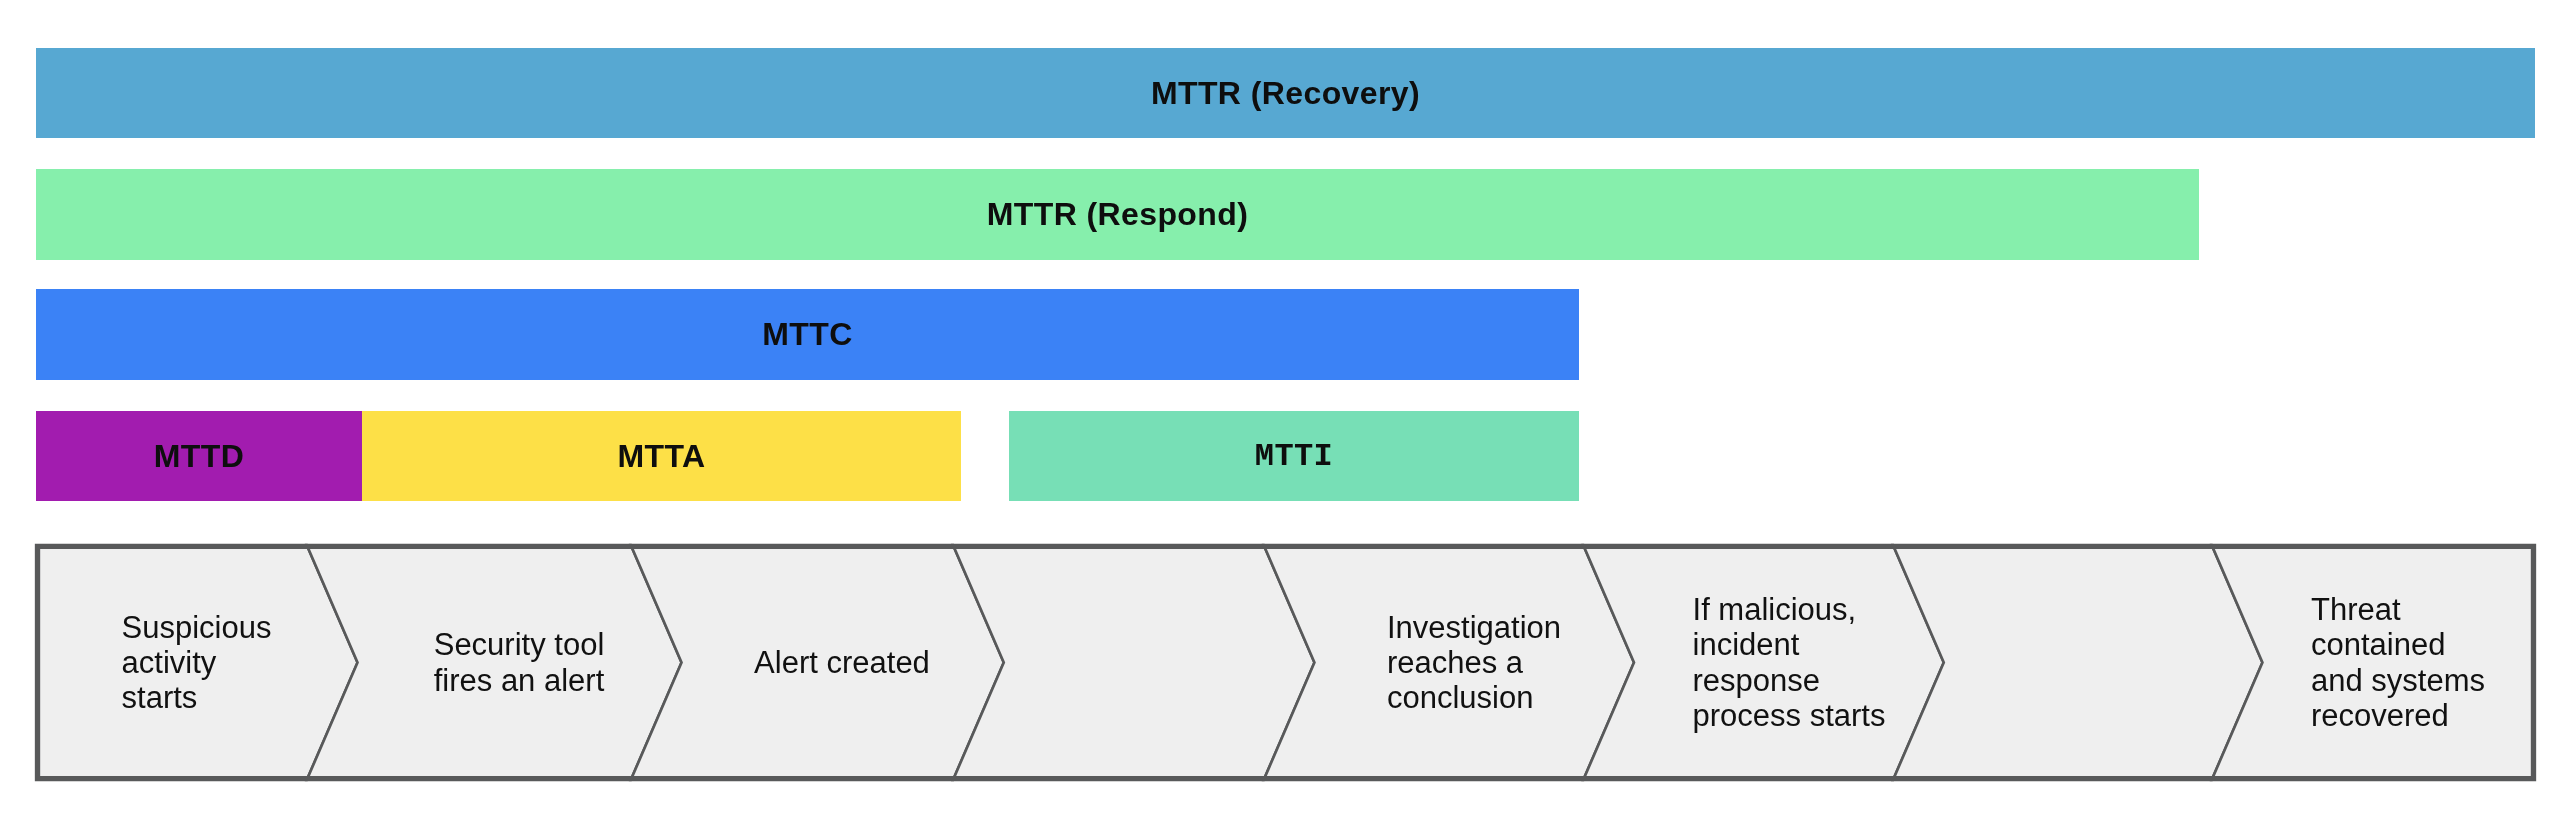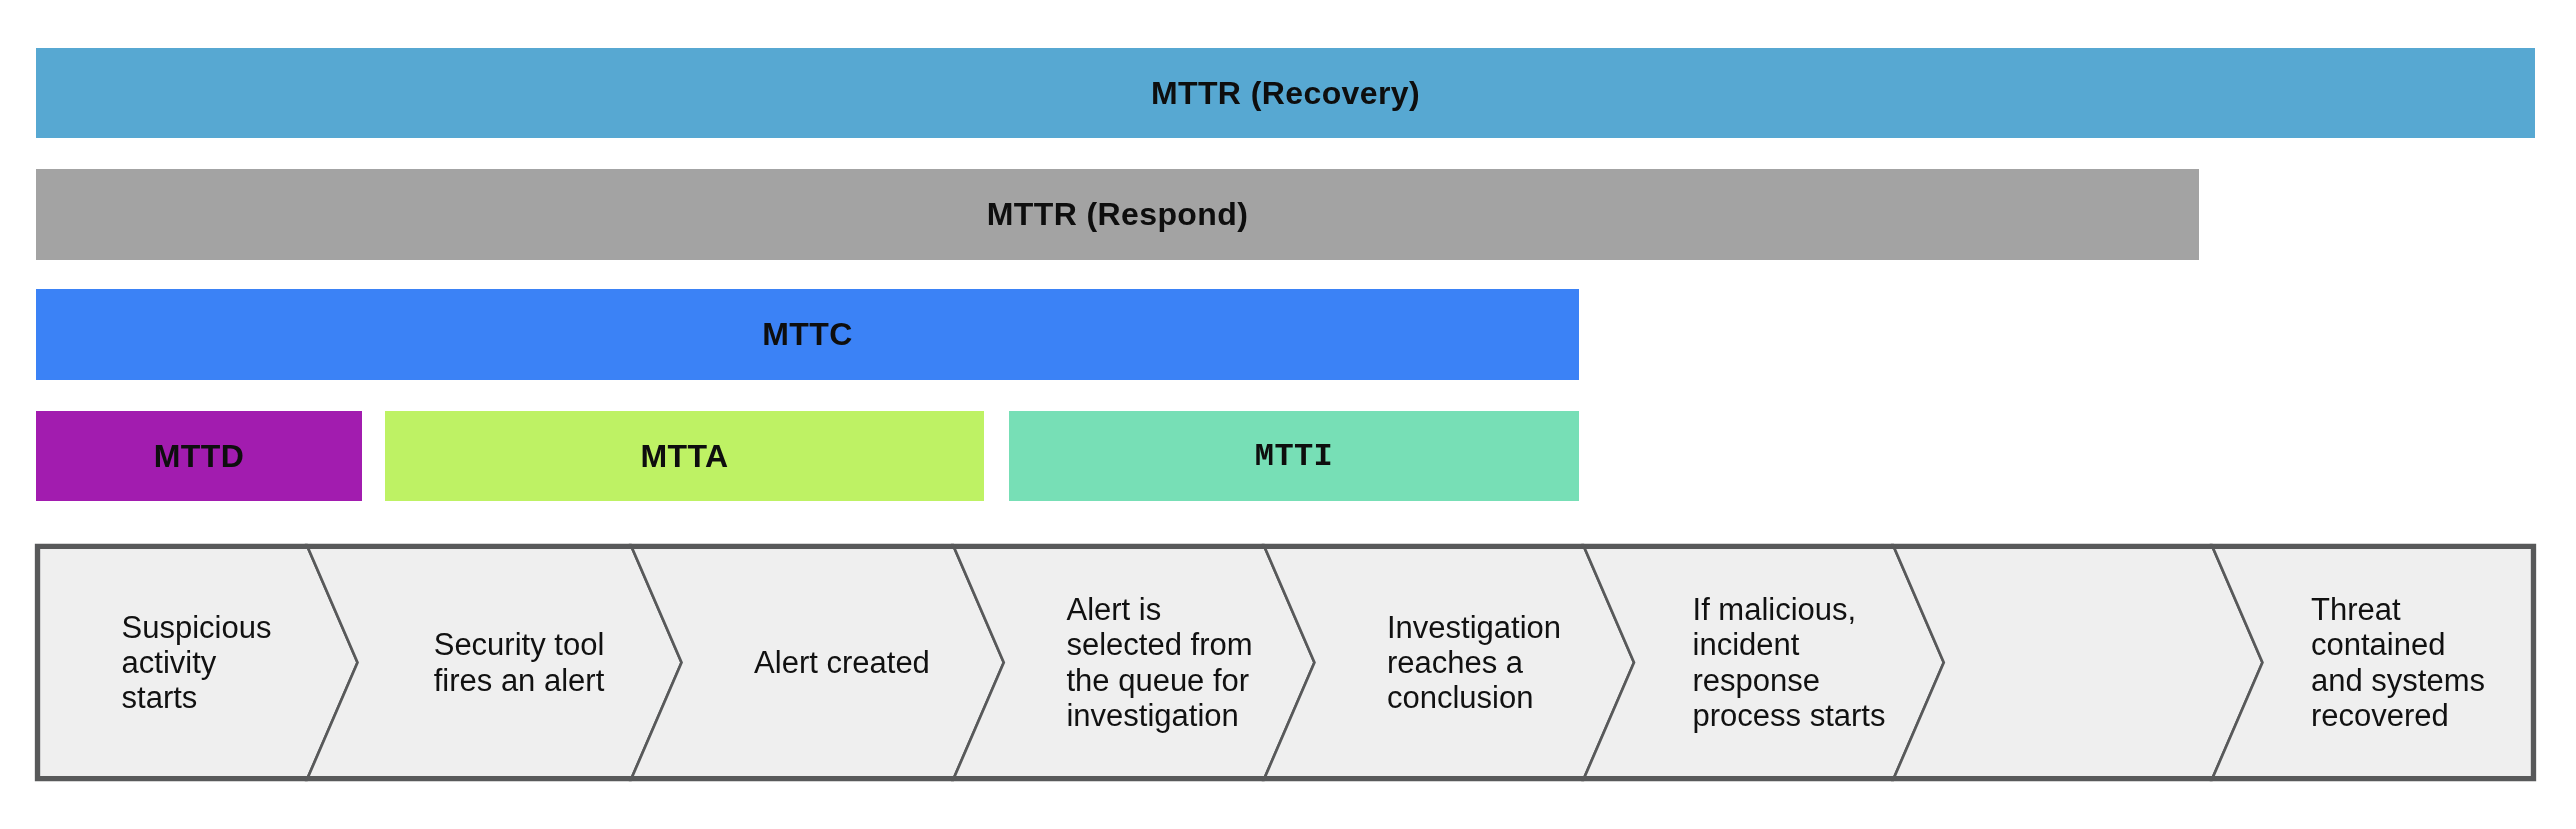--- a/index.html
+++ b/index.html
@@ -36,30 +36,30 @@
   }
 </style>
 </head>
 <body>
 
 <div class="stage" style="width: 2576px; height: 830px; background: rgb(255, 255, 255);">
   <div id="bars-layer">
       <div class="bar" style="left: 36px; top: 48px; width: 2499px; height: 90px; background: rgb(87, 168, 210);">
         <span class="bar-label" style="color: rgb(14, 14, 14);">MTTR (Recovery)</span>
       </div>
-      <div class="bar" style="left: 36px; top: 169px; width: 2163px; height: 91px; background: #a3a3a3;">
+      <div class="bar" style="left: 36px; top: 169px; width: 2163px; height: 91px; background: #86efac;">
         <span class="bar-label" style="color: rgb(14, 14, 14);">MTTR (Respond)</span>
       </div>
       <div class="bar" style="left: 36px; top: 289px; width: 1543px; height: 91px; background: #3b82f6;">
         <span class="bar-label" style="color: rgb(14, 14, 14);">MTTC</span>
       </div>
       <div class="bar" style="left: 36px; top: 411px; width: 326px; height: 90px; background: #a21caf;">
         <span class="bar-label" style="color: rgb(14, 14, 14);">MTTD</span>
       </div>
-      <div class="bar" style="left: 385px; top: 411px; width: 599px; height: 90px; background: #bef264;">
+      <div class="bar" style="left: 362px; top: 411px; width: 599px; height: 90px; background: #fde047;">
         <span class="bar-label" style="color: rgb(14, 14, 14);">MTTA</span>
       </div>
       <div class="bar" style="left: 1009px; top: 411px; width: 570px; height: 90px; background: rgb(119, 223, 182); font-family: Liberation Mono, monospace;">
         <span class="bar-label" style="color: rgb(14, 14, 14);">MTTI</span>
       </div>
     </div>
   <div class="tl-wrap" id="timeline-layer" style="left: 36px; top: 545px; width: 2499px; height: 235px;">
       <svg class="tl-svg" width="2499" height="235" viewBox="0 0 2807 264">
         <polygon points="0,0 304,0 361,132 304,264 0,264" fill="#efefef" stroke="#58595a" stroke-width="3" stroke-linejoin="miter"></polygon>
         <polygon points="304,0 668,0 725,132 668,264 304,264 361,132" fill="#efefef" stroke="#58595a" stroke-width="3" stroke-linejoin="miter"></polygon>
@@ -70,24 +70,20 @@
         <polygon points="2086,0 2444,0 2501,132 2444,264 2086,264 2143,132" fill="#efefef" stroke="#58595a" stroke-width="3" stroke-linejoin="miter"></polygon>
         <polygon points="2444,0 2807,0 2807,264 2444,264 2501,132" fill="#efefef" stroke="#58595a" stroke-width="3" stroke-linejoin="miter"></polygon>
         <rect x="2.25" y="2.25" width="2802.5" height="259.5" fill="none" stroke="#58595a" stroke-width="4.5"></rect>
       </svg>
       <div class="tl-seg-label" style="left: 0px; width: 321px;">Suspicious
 activity
 starts</div>
       <div class="tl-seg-label" style="left: 321px; width: 324px;">Security tool
 fires an alert</div>
       <div class="tl-seg-label" style="left: 645px; width: 322px;">Alert created</div>
-      <div class="tl-seg-label" style="left: 968px; width: 311px;">Alert is
-selected from
-the queue for
-investigation</div>
       <div class="tl-seg-label" style="left: 1278px; width: 320px;">Investigation
 reaches a
 conclusion</div>
       <div class="tl-seg-label" style="left: 1598px; width: 310px;">If malicious,
 incident
 response
 process starts</div>
       <div class="tl-seg-label" style="left: 2226px; width: 272px;">Threat
 contained
 and systems

